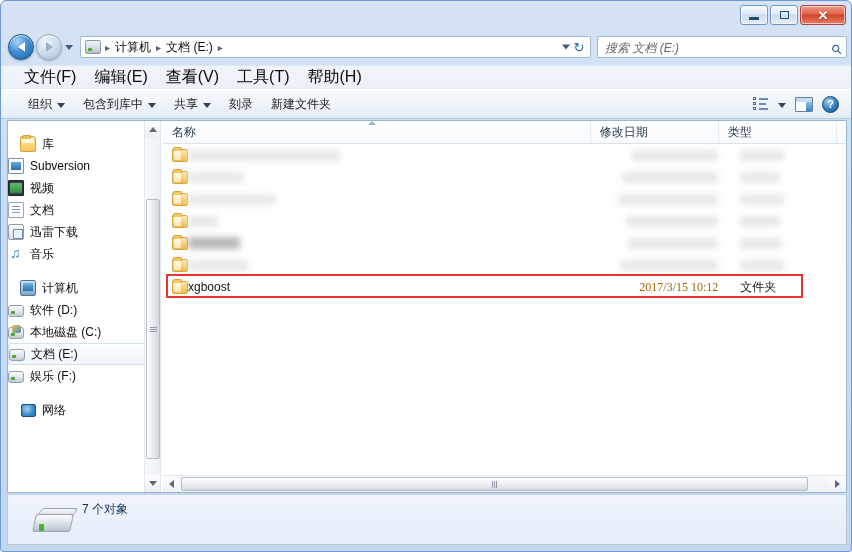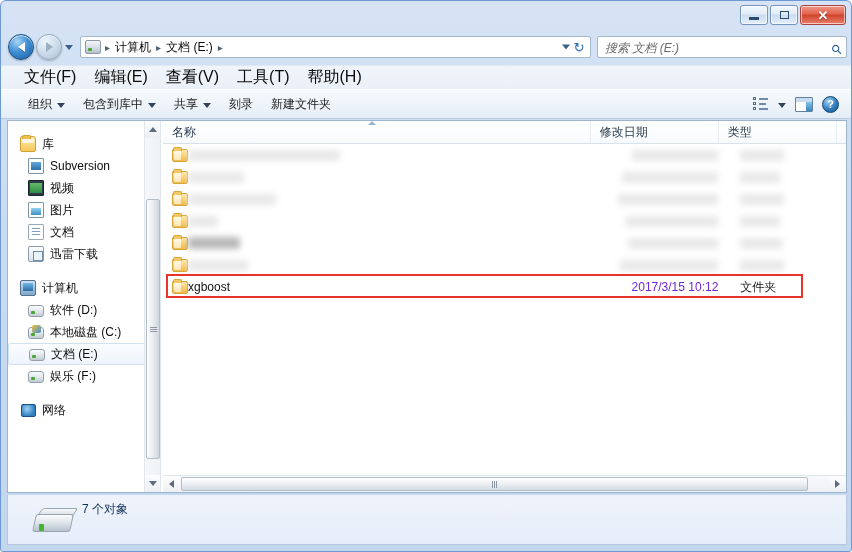--- a/index.html
+++ b/index.html
@@ -160,21 +160,21 @@
     width: 152px; height:100%;
     background:#fff;
     position:relative;
     overflow:hidden;
     flex-shrink: 0;
   }
   .nav-inner { padding-top: 12px; }
   .nav-item {
     height: 22px; display:flex; align-items:center; gap:6px;
     font-size: 12px; color:#0c0c0c; white-space:nowrap;
-    padding-left: 20px; margin-right: 8px; border-radius:2px;
+    margin-right: 8px; border-radius:2px;
   }
   .nav-item.root { padding-left: 12px; font-weight: normal; }
   .nav-item.selected {
     background: linear-gradient(180deg,#fbfdff 0%, #eef4fa 100%);
     border: 1px solid #d2e1f0;
     height: 22px;
   }
   .nav-gap { height: 12px; }
 
   .ni { width:16px;height:16px; flex-shrink:0; position:relative; }
@@ -259,21 +259,21 @@
   .col.c-rest { flex:1; border-right:none; }
   .sort-mark {
     position:absolute; left: 205px; top: 0px;
     width:0;height:0;border-left:4px solid transparent;border-right:4px solid transparent;border-bottom:4px solid #9ab4cd;
   }
 
   .rows { position:relative; }
   .row { height: 22px; display:flex; align-items:center; position:relative; }
   .row .cell { display:flex; align-items:center; height:100%; font-size:12px; color:#111; }
   .cell.c-name { width: 435px; padding-left: 9px; }
-  .cell.c-date { width: 130px; justify-content:flex-end; padding-right:8px; color:#6d28d9;}
+  .cell.c-date { width: 130px; justify-content:flex-end; padding-right:8px; color:#a16207;font-family:Liberation Serif, serif;}
   .cell.c-type { width: 120px; padding-left: 14px; color:#1a1a1a;}
 
   .folder-ico {
     width: 16px; height: 13px; position:relative; flex-shrink:0;
     background: linear-gradient(180deg,#ffe9ae 0%,#fcd277 45%,#f0b94a 100%);
     border: 1px solid #d9a63c; border-radius: 1px 2px 2px 2px;
   }
   .folder-ico::before{
     content:""; position:absolute; left:0px; top:-3px; width:7px;height:3px;
     background:#f6c862; border:1px solid #d9a63c; border-bottom:none; border-radius:2px 2px 0 0;
@@ -450,30 +450,30 @@
         </div>
         <div class="nav-item">
           <span class="ni svn"></span>
           <span>Subversion</span>
         </div>
         <div class="nav-item">
           <span class="ni video"></span>
           <span>视频</span>
         </div>
         <div class="nav-item">
-          <span class="ni pics"></span>
-          <span>图片</span>
-        </div>
-        <div class="nav-item">
           <span class="ni docs"></span>
           <span>文档</span>
         </div>
         <div class="nav-item">
           <span class="ni dl"></span>
           <span>迅雷下载</span>
+        </div>
+        <div class="nav-item">
+          <span class="ni music"></span>
+          <span>音乐</span>
         </div>
 
         <div class="nav-gap"></div>
 
         <div class="nav-item root">
           <span class="ni computer"></span>
           <span>计算机</span>
         </div>
         <div class="nav-item">
           <span class="ni drive"></span>

